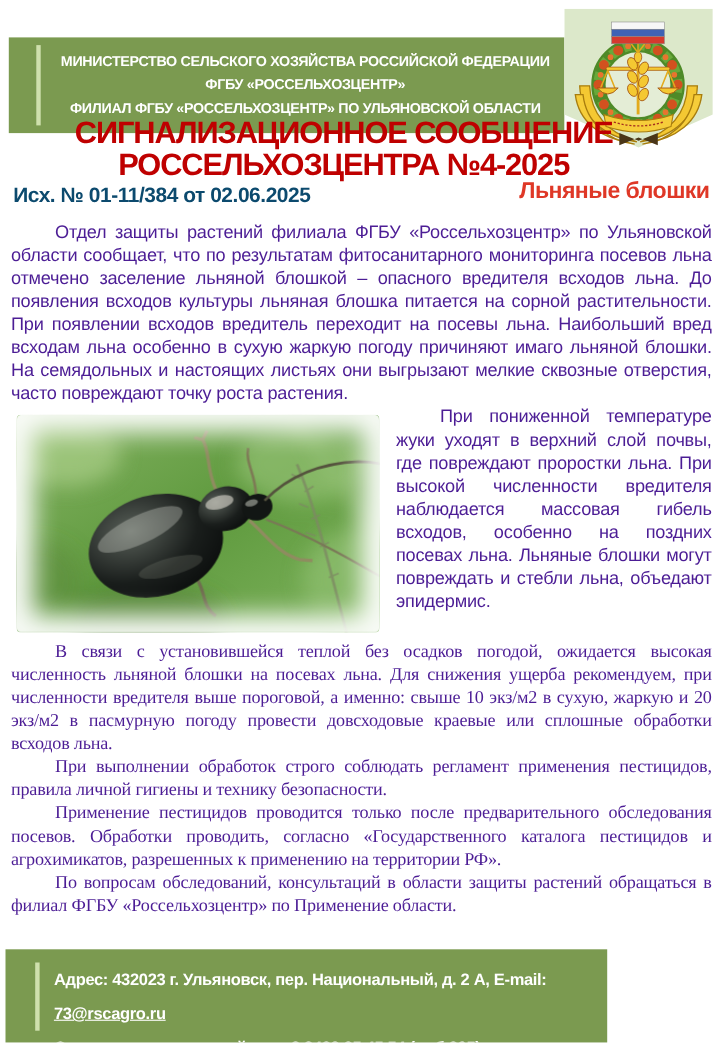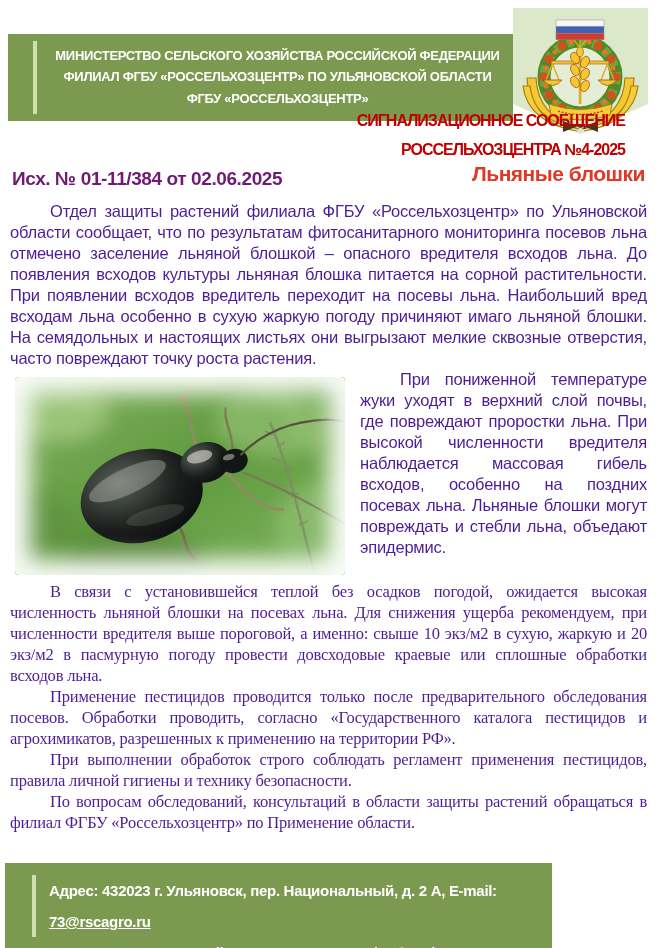--- a/index.html
+++ b/index.html
@@ -10,23 +10,23 @@
   .band{position:absolute;left:8px;top:18px;width:505px;height:87px;background:#7b9a50;margin-top:16px;}
   .band-stripe{position:absolute;left:25px;top:7px;width:4px;height:73px;background:#cfe0ad;}
   .band-lines{position:absolute;left:38px;right:4px;top:0;bottom:0;display:flex;flex-direction:column;
               justify-content:center;gap:7px;text-align:center;color:#ffffff;font-weight:bold;
               font-size:13px;letter-spacing:-0.3px;line-height:1.1;}
 
   
   .logo-banner{position:absolute;left:513px;top:8px;width:135px;height:127px;}
 
   
-  .title-block{position:absolute;left:0;top:106px;width:625px;text-align:right;color:#bf0000;
-               font-weight:bold;font-size:16px;line-height:29px;letter-spacing:-1px;}
-  .ref{position:absolute;left:12px;top:168px;color:#701a75;font-weight:bold;font-size:19px;letter-spacing:-0.4px;}
+  .title-block{position:absolute;left:0;top:106px;width:625px;text-align:center;color:#bf0000;
+               font-weight:bold;font-size:28px;line-height:29px;letter-spacing:-1px;}
+  .ref{position:absolute;left:12px;top:168px;color:#0c4a6e;font-weight:bold;font-size:19px;letter-spacing:-0.4px;}
   .subject{position:absolute;right:12px;top:162px;color:#df3827;font-weight:bold;font-size:21px;letter-spacing:-0.5px;}
 
   
   .content{position:absolute;left:10px;top:201px;width:637px;text-align:justify;color:#4c1d95;
            font-size:16.5px;line-height:21px;letter-spacing:-0.2px;}
   .content p{margin:0;text-indent:40px;}
   .content p.after-photo{clear:both;font-family:Liberation Serif, serif;}
   .photo{float:left;width:330px;height:198px;margin:8px 15px 6px 5px;position:relative;
          border-radius:4px;overflow:hidden;}
   .photo svg{display:block;}
@@ -42,22 +42,22 @@
 </style>
 </head>
 <body>
 
 <div class="page">
 
   <div class="band">
     <div class="band-stripe"></div>
     <div class="band-lines">
       <div>МИНИСТЕРСТВО СЕЛЬСКОГО ХОЗЯЙСТВА РОССИЙСКОЙ ФЕДЕРАЦИИ</div>
+      <div>ФГБУ «РОССЕЛЬХОЗЦЕНТР»</div>
       <div>ФИЛИАЛ ФГБУ «РОССЕЛЬХОЗЦЕНТР» ПО УЛЬЯНОВСКОЙ ОБЛАСТИ</div>
-      <div>ФГБУ «РОССЕЛЬХОЗЦЕНТР»</div>
     </div>
   </div>
 
   <div class="logo-banner">
     <svg width="135" height="127" viewBox="0 0 135 127" xmlns="http://www.w3.org/2000/svg">
       <polygon points="0,0 135,0 135,96 67.5,126 0,96" fill="#dce8ca"></polygon>
 
       <g stroke="#a87d0e" stroke-width="1.2">
         <path d="M14,70 C15,98 34,116 66,121 C38,112 24,94 23,70 Z" fill="#f4c832"></path>
         <path d="M121,70 C120,98 101,116 69,121 C97,112 111,94 112,70 Z" fill="#f4c832"></path>
@@ -187,22 +187,22 @@
           <ellipse cx="46" cy="-3" rx="6" ry="3" fill="#cfd4c8" opacity="0.5"></ellipse>
           <path d="M58,-2 C85,-18 115,-22 150,-14 C172,-8 188,4 198,18" stroke="#54523d" stroke-width="2.4" fill="none"></path>
           <path d="M52,-10 C56,-28 50,-40 56,-52" stroke="#7d7a55" stroke-width="2.4" fill="none"></path>
         </g>
       </svg>
       <div class="photo-fade"></div>
     </div>
 
     <p>При пониженной температуре жуки уходят в верхний слой почвы, где повреждают проростки льна. При высокой численности вредителя наблюдается массовая гибель всходов, особенно на поздних посевах льна. Льняные блошки могут повреждать и стебли льна, объедают эпидермис.</p>
     <p class="after-photo">В связи с установившейся теплой без осадков погодой, ожидается высокая численность льняной блошки на посевах льна. Для снижения ущерба рекомендуем, при численности вредителя выше пороговой, а именно: свыше 10 экз/м2 в сухую, жаркую и 20 экз/м2 в пасмурную погоду провести довсходовые краевые или сплошные обработки всходов льна.</p>
+    <p class="after-photo">При выполнении обработок строго соблюдать регламент применения пестицидов, правила личной гигиены и технику безопасности.</p>
     <p class="after-photo">Применение пестицидов проводится только после предварительного обследования посевов. Обработки проводить, согласно «Государственного каталога пестицидов и агрохимикатов, разрешенных к применению на территории РФ».</p>
-    <p class="after-photo">При выполнении обработок строго соблюдать регламент применения пестицидов, правила личной гигиены и технику безопасности.</p>
     <p class="after-photo">По вопросам обследований, консультаций в области защиты растений обращаться в филиал ФГБУ «Россельхозцентр» по Применение области.</p>
   </div>
 
   <div class="footer">
     <div class="footer-stripe"></div>
     <div class="footer-lines">
       <div><span>Адрес: 432023 г. Ульяновск,  пер. Национальный, д. 2 А,  E-mail: </span><a class="email-link">73@rscagro.ru</a></div>
       <div>Отдел защиты растений: тел. 8 8422 35 45 54 (доб.205).</div>
     </div>
   </div>

